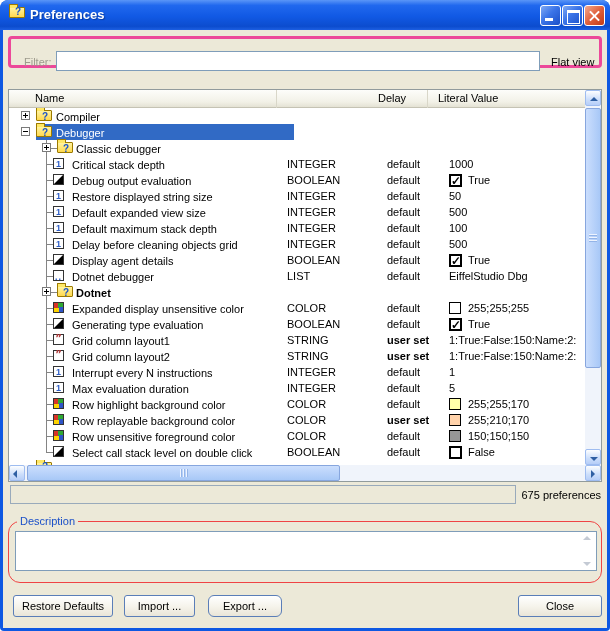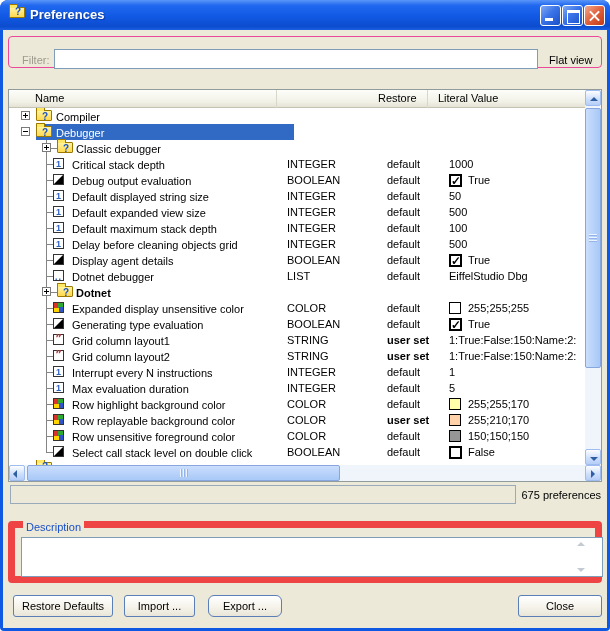--- a/index.html
+++ b/index.html
@@ -35,21 +35,21 @@
   
   .folder { display:inline-block; position:relative; width:16px; height:11px;
     background:linear-gradient(180deg,#FFF3A0,#FFD94E); border:1px solid #9C7A00; border-radius:1px; }
   .folder::before { content:""; position:absolute; left:-1px; top:-4px; width:7px; height:3px;
     background:#FFE866; border:1px solid #9C7A00; border-bottom:none; border-radius:1px 1px 0 0; }
   .folder::after { content:"?"; position:absolute; left:5px; top:-2px; color:#1B56C8;
     font-size:10px; font-weight:bold; }
 
   
   #filter-panel { position:absolute; left:5px; top:6px; width:594px; height:32px;
-    border:1px solid #ec4899; border-radius:4px; }
+    border:3px solid #ec4899; border-radius:4px; }
   #filter-label { position:absolute; left:13px; top:17px; color:#9D9B8D; }
   #filter-input { position:absolute; left:45px; top:12px; width:484px; height:20px;
     border:1px solid #7F9DB9; background:#fff; font:11px "Liberation Sans",sans-serif; padding:0 3px; }
   #flat-view { position:absolute; left:540px; top:17px; color:#000; cursor:default; }
 
   
   #grid { position:absolute; left:5px; top:59px; width:594px; height:393px;
     border:1px solid #919B9C; background:#fff; }
   #grid-header { position:absolute; left:0; top:0; height:18px; width:576px; display:flex;
     background:linear-gradient(180deg,#FDFDFA 0%,#F2F1E7 70%,#E4E2D4 100%);
@@ -121,21 +121,21 @@
   #hsb-thumb::after { content:""; position:absolute; top:3px; left:calc(50% - 4px); width:8px; height:8px;
     background:repeating-linear-gradient(90deg,#EEF4FE 0 1px,#93B4E8 1px 2px,transparent 2px 3px); }
 
   
   #status-box { position:absolute; left:7px; top:455px; width:506px; height:19px;
     border:1px solid #99AABB; background:#ECE9D8; }
   #status-count { position:absolute; right:6px; top:459px; }
 
   
   #desc-group { position:absolute; left:5px; top:491px; width:594px; height:62px;
-    border:7px solid #ef4444; border-radius:4px; }
+    border:1px solid #ef4444; border-radius:12px; }
   #desc-label { position:absolute; left:8px; top:-7px; background:#ECE9D8; padding:0 3px; color:#1B50C8; }
   #desc-text { position:absolute; left:6px; top:9px; width:582px; height:40px; border:1px solid #7F9DB9;
     background:#fff; resize:none; font:11px "Liberation Sans",sans-serif; outline:none; }
   .desc-arrow { position:absolute; right:10px; width:0; height:0; border:4px solid transparent; }
   #desc-up { top:14px; border-bottom-color:#C4CAD4; border-top:none; }
   #desc-down { top:40px; border-top-color:#C4CAD4; border-bottom:none; }
 
   
   .btn { position:absolute; top:565px; height:22px; border:1px solid #5A7EB8; border-radius:3px;
     background:linear-gradient(180deg,#FFFFFF 0%,#F5F3EA 55%,#E9E5D8 100%);
@@ -163,21 +163,21 @@
     <div id="filter-panel">
       <span id="filter-label">Filter:</span>
       <input id="filter-input" value="" style="">
       <span id="flat-view">Flat view</span>
     </div>
 
     <div id="grid">
       <div id="grid-header">
         <div class="hcell" id="hc-name">Name</div>
         <div class="hcell" id="hc-type">Type</div>
-        <div class="hcell" id="hc-status">Restore</div>
+        <div class="hcell" id="hc-status">Delay</div>
         <div class="hcell" id="hc-literal">Literal Value</div>
       </div>
 
       <div id="grid-rows">
           <div class="grow">
             <div class="cell c-name">
               <span class="exp plus" style="left: 12px;"></span>
               <span class="ticon folder" style="left: 27px;"></span>
               <span class="lbl" style="left: 47px;">Compiler</span>
             </div>
@@ -228,21 +228,21 @@
             <div class="cell c-literal">
               <span class="chk on"></span>
               <span>True</span>
             </div>
           </div>
           <div class="grow">
             <div class="cell c-name">
               <span class="vline"></span>
               <span class="hline" style="left: 37px; width: 7px;"></span>
               <span class="ticon ti-box ti-int" style="left: 44px;">1</span>
-              <span class="lbl" style="left: 63px;">Default displayed string size</span>
+              <span class="lbl" style="left: 63px;">Restore displayed string size</span>
             </div>
             <div class="cell c-type">INTEGER</div>
             <div class="cell c-status">default</div>
             <div class="cell c-literal">
               <span>50</span>
             </div>
           </div>
           <div class="grow">
             <div class="cell c-name">
               <span class="vline"></span>

